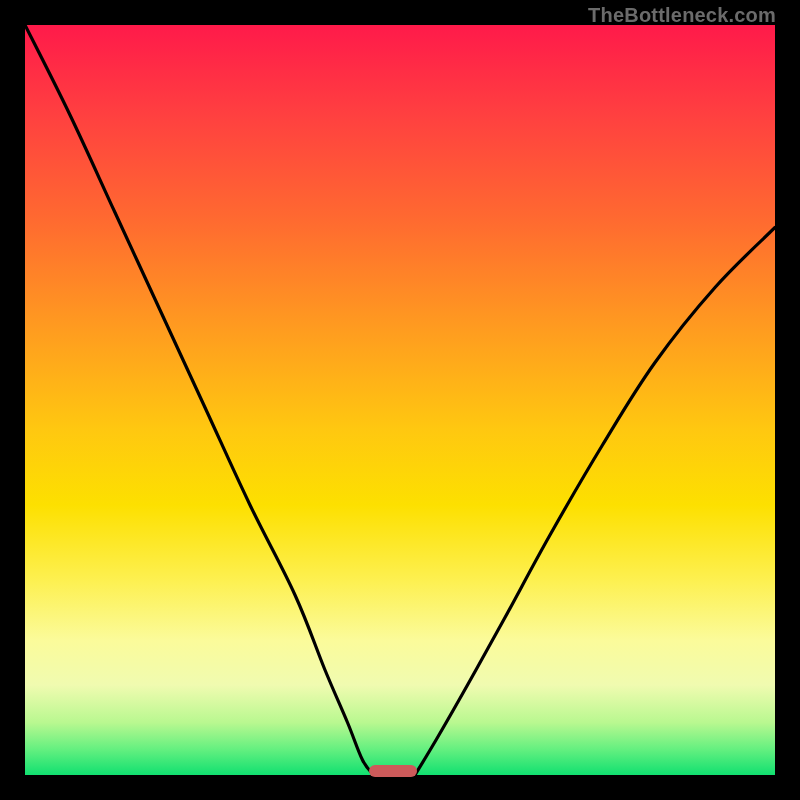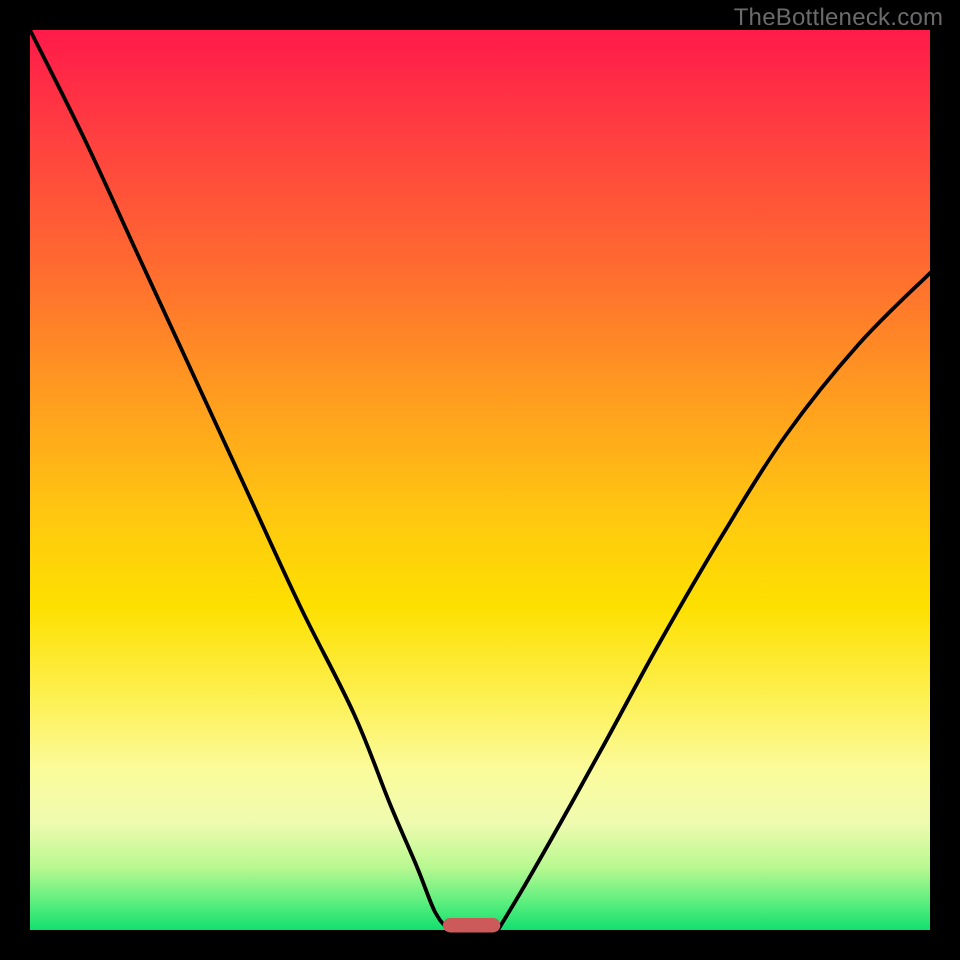--- a/index.html
+++ b/index.html
@@ -52,24 +52,24 @@
     position: absolute;
     width: 48px;
     height: 12px;
     background: #cc5a5a;
     border-radius: 6px;
     transform: translate(-50%, -50%);
   }
   .watermark {
     position: absolute;
     top: 4px;
-    right: 14px;
+    right: 24px;
     color: #6b6b6b;
     font-size: 20px;
-    font-weight: 400;
+    font-weight: 700;
     letter-spacing: 0.2px;
     user-select: none;
   }
 </style>
 </head>
 <body>
 
 <div class="watermark">TheBottleneck.com</div>
 
 <div class="frame">

